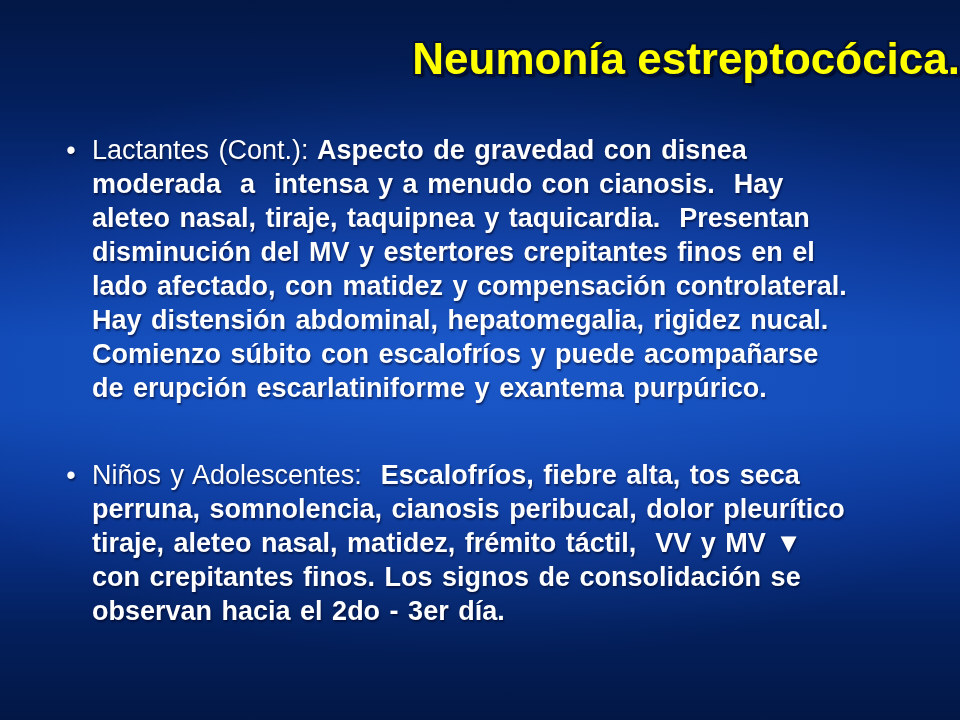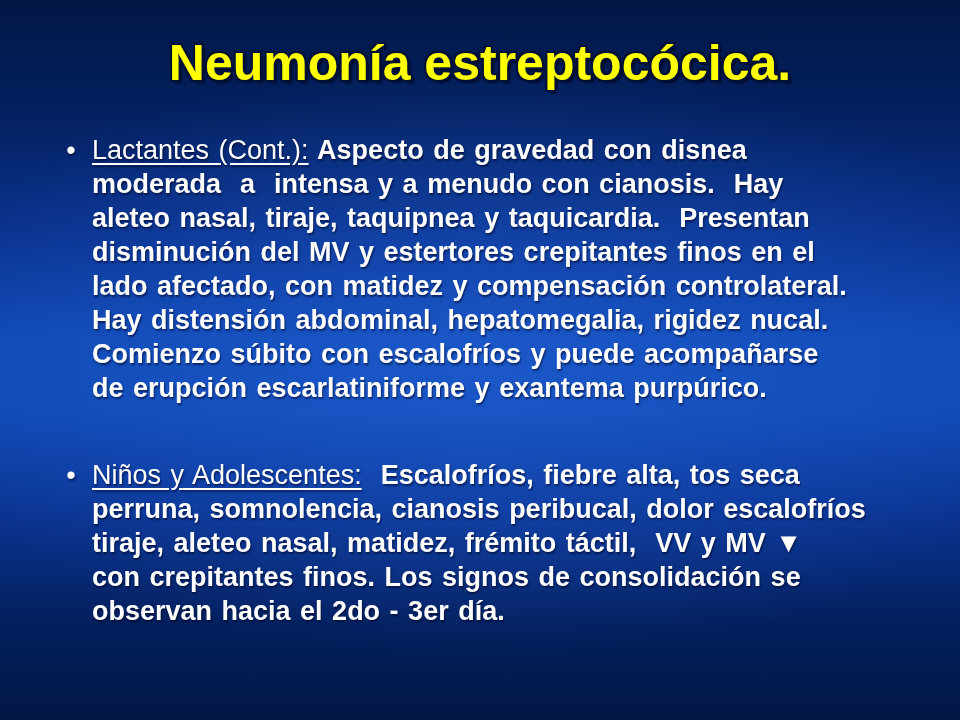--- a/index.html
+++ b/index.html
@@ -23,22 +23,22 @@
         #1049b4 57%,
         #0a3492 71%,
         #031f5c 87%,
         #021745 100%);
   }
   .title {
     position: absolute;
     top: 34px;
     left: 0;
     width: 100%;
-    text-align: center;
-    font-size: 50px;
+    text-align: right;
+    font-size: 44px;
     font-weight: bold;
     letter-spacing: 0px;
     color: #ffff00;
     text-shadow:
       -2px -2px 0 #001037,
        2px -2px 0 #001037,
       -2px  2px 0 #001037,
        2px  2px 0 #001037,
        0   -2px 0 #001037,
        0    2px 0 #001037,
@@ -66,21 +66,20 @@
   }
   .bullet-marker {
     flex: 0 0 42px;
     text-align: center;
     font-size: 27px;
   }
   .bullet-text {
     flex: 1 1 auto;
   }
   .bullet-lead {
-    text-decoration: underline;
     text-underline-offset: 4px;
   }
   .bullet-body {
     white-space: pre-wrap;
     font-weight: bold;
   }
 </style>
 </head>
 <body>
 
@@ -98,20 +97,20 @@
 disminución del MV y estertores crepitantes finos en el
 lado afectado, con matidez y compensación controlateral.
 Hay distensión abdominal, hepatomegalia, rigidez nucal.
 Comienzo súbito con escalofríos y puede acompañarse
 de erupción escarlatiniforme y exantema purpúrico.</span></span>
     </div>
 
     <div class="bullet-item">
       <span class="bullet-marker">•</span>
       <span class="bullet-text"><span class="bullet-lead">Niños y Adolescentes:</span><span class="bullet-body">  Escalofríos, fiebre alta, tos seca
-perruna, somnolencia, cianosis peribucal, dolor escalofríos
+perruna, somnolencia, cianosis peribucal, dolor pleurítico
 tiraje, aleteo nasal, matidez, frémito táctil,  VV y MV ▼
 con crepitantes finos. Los signos de consolidación se
 observan hacia el 2do - 3er día.</span></span>
     </div>
 
   </div>
 </div>
 
 </body></html>

